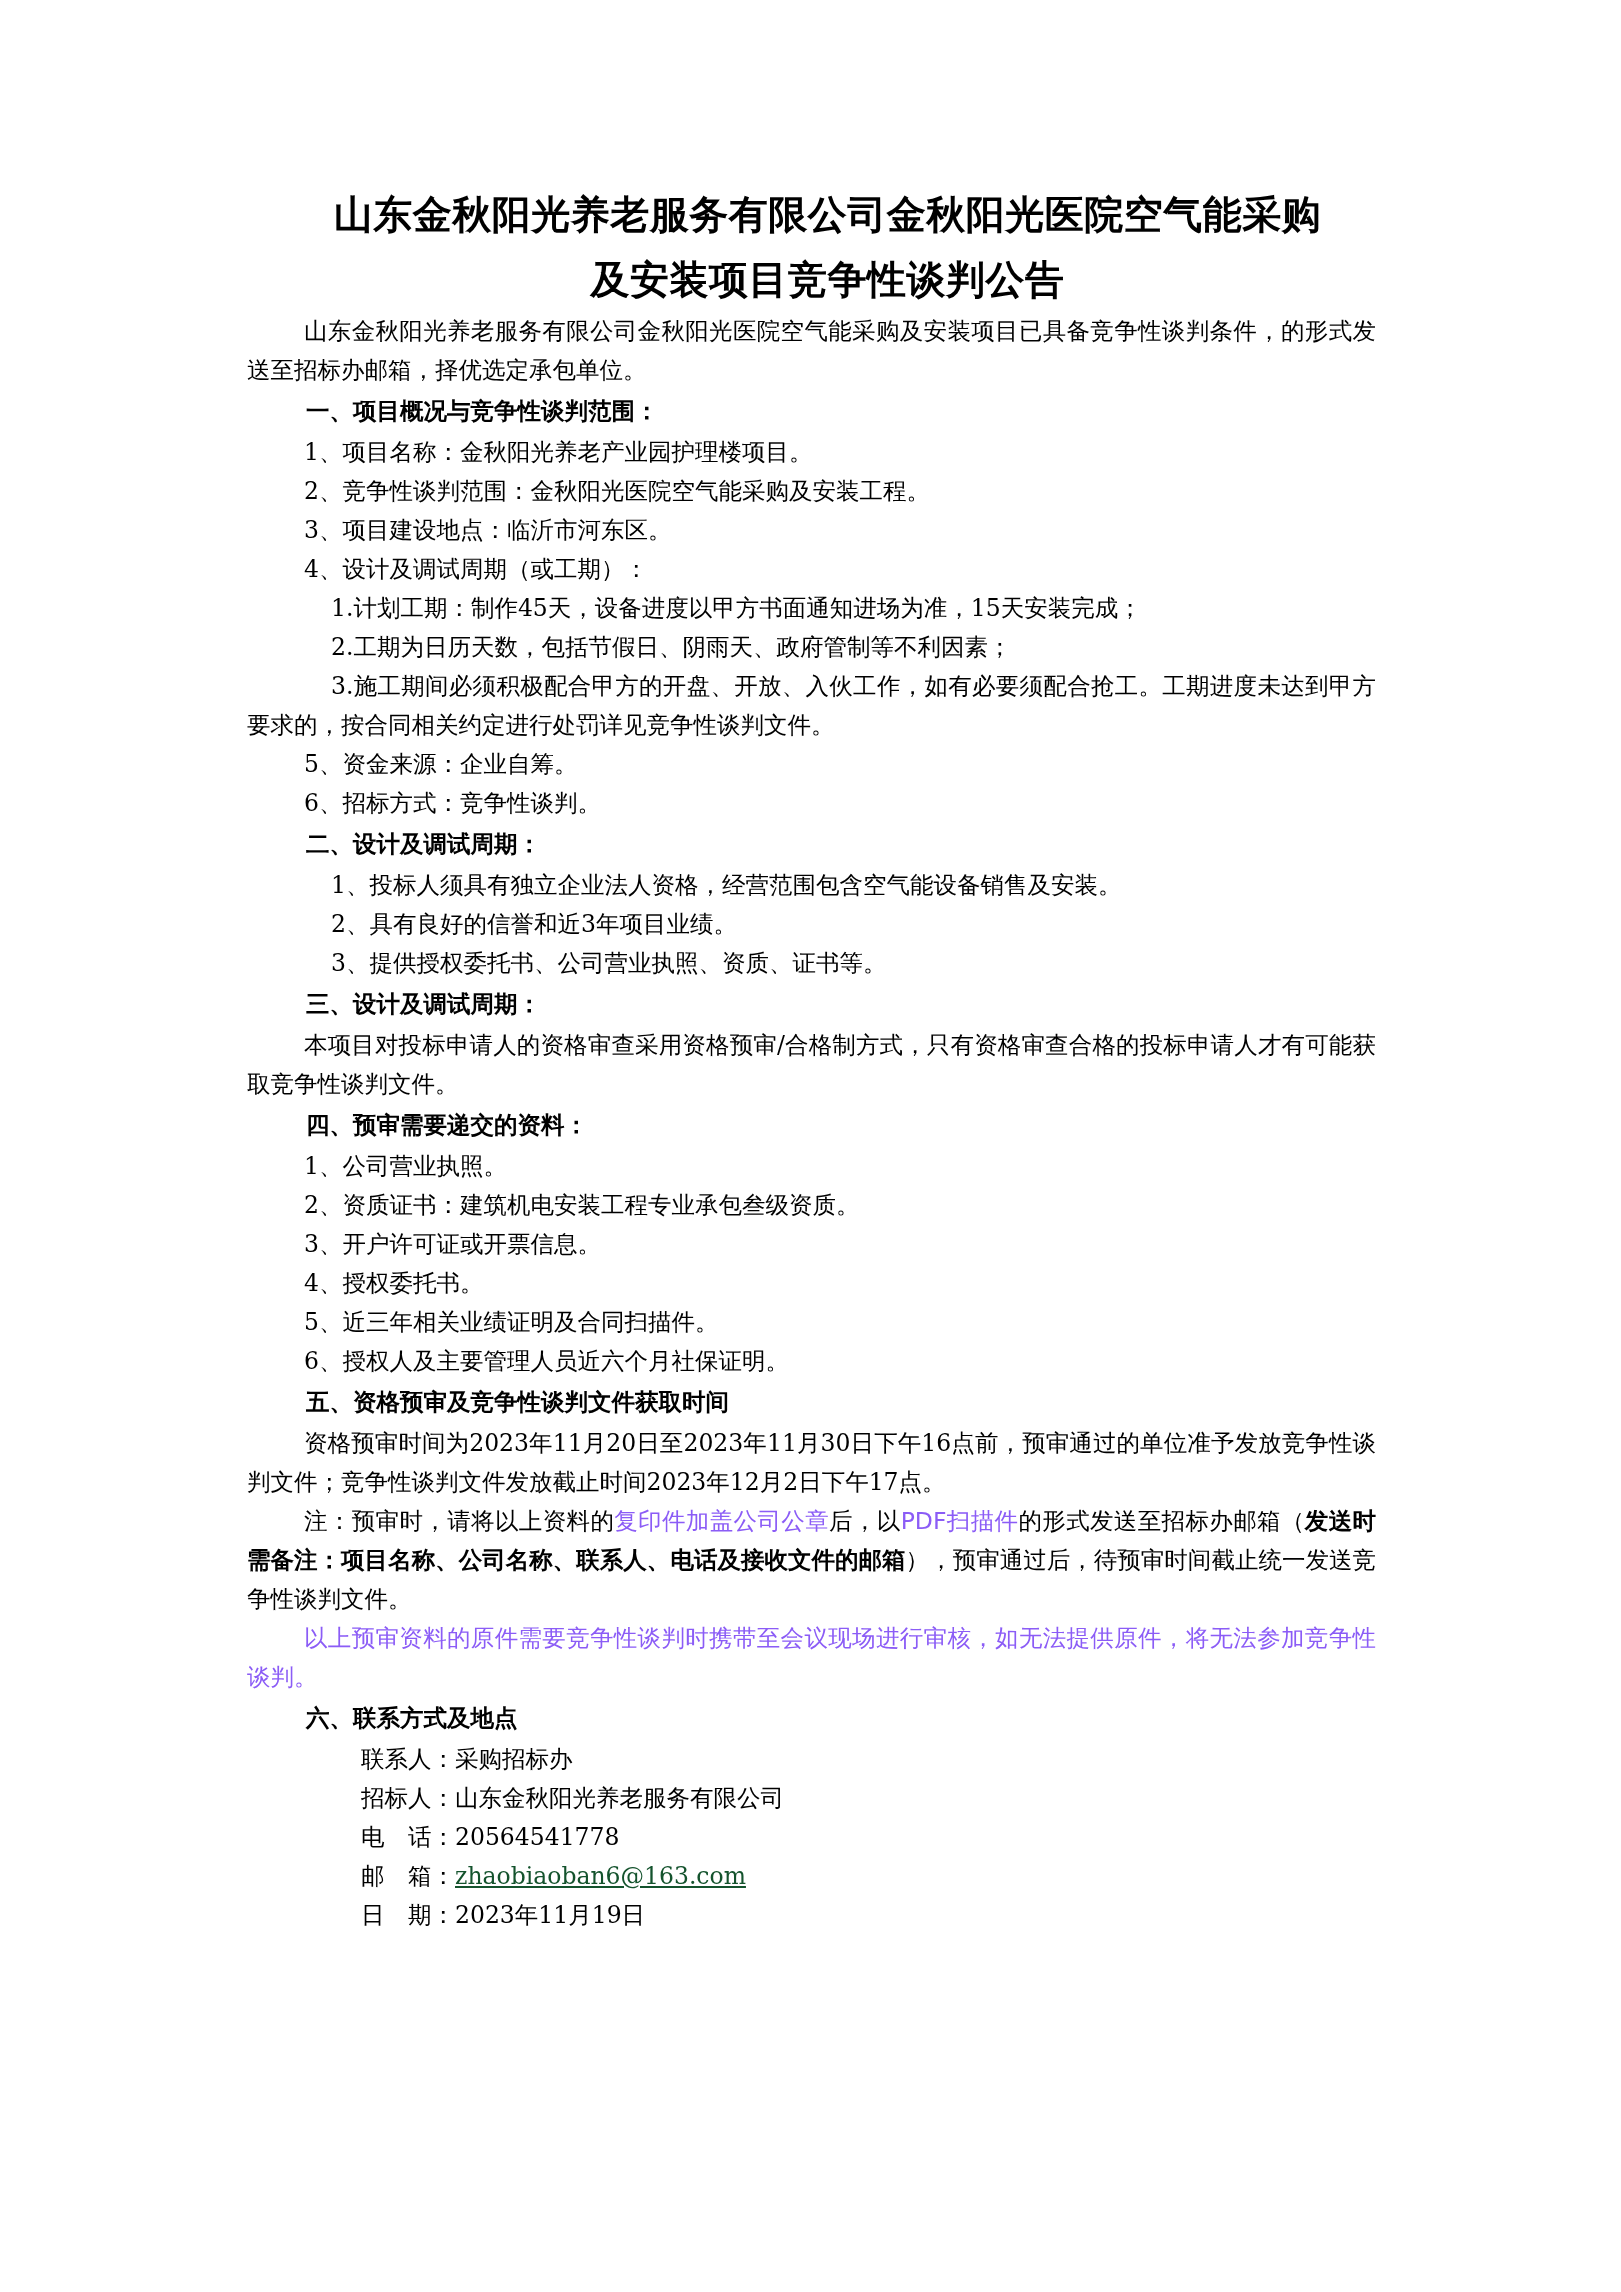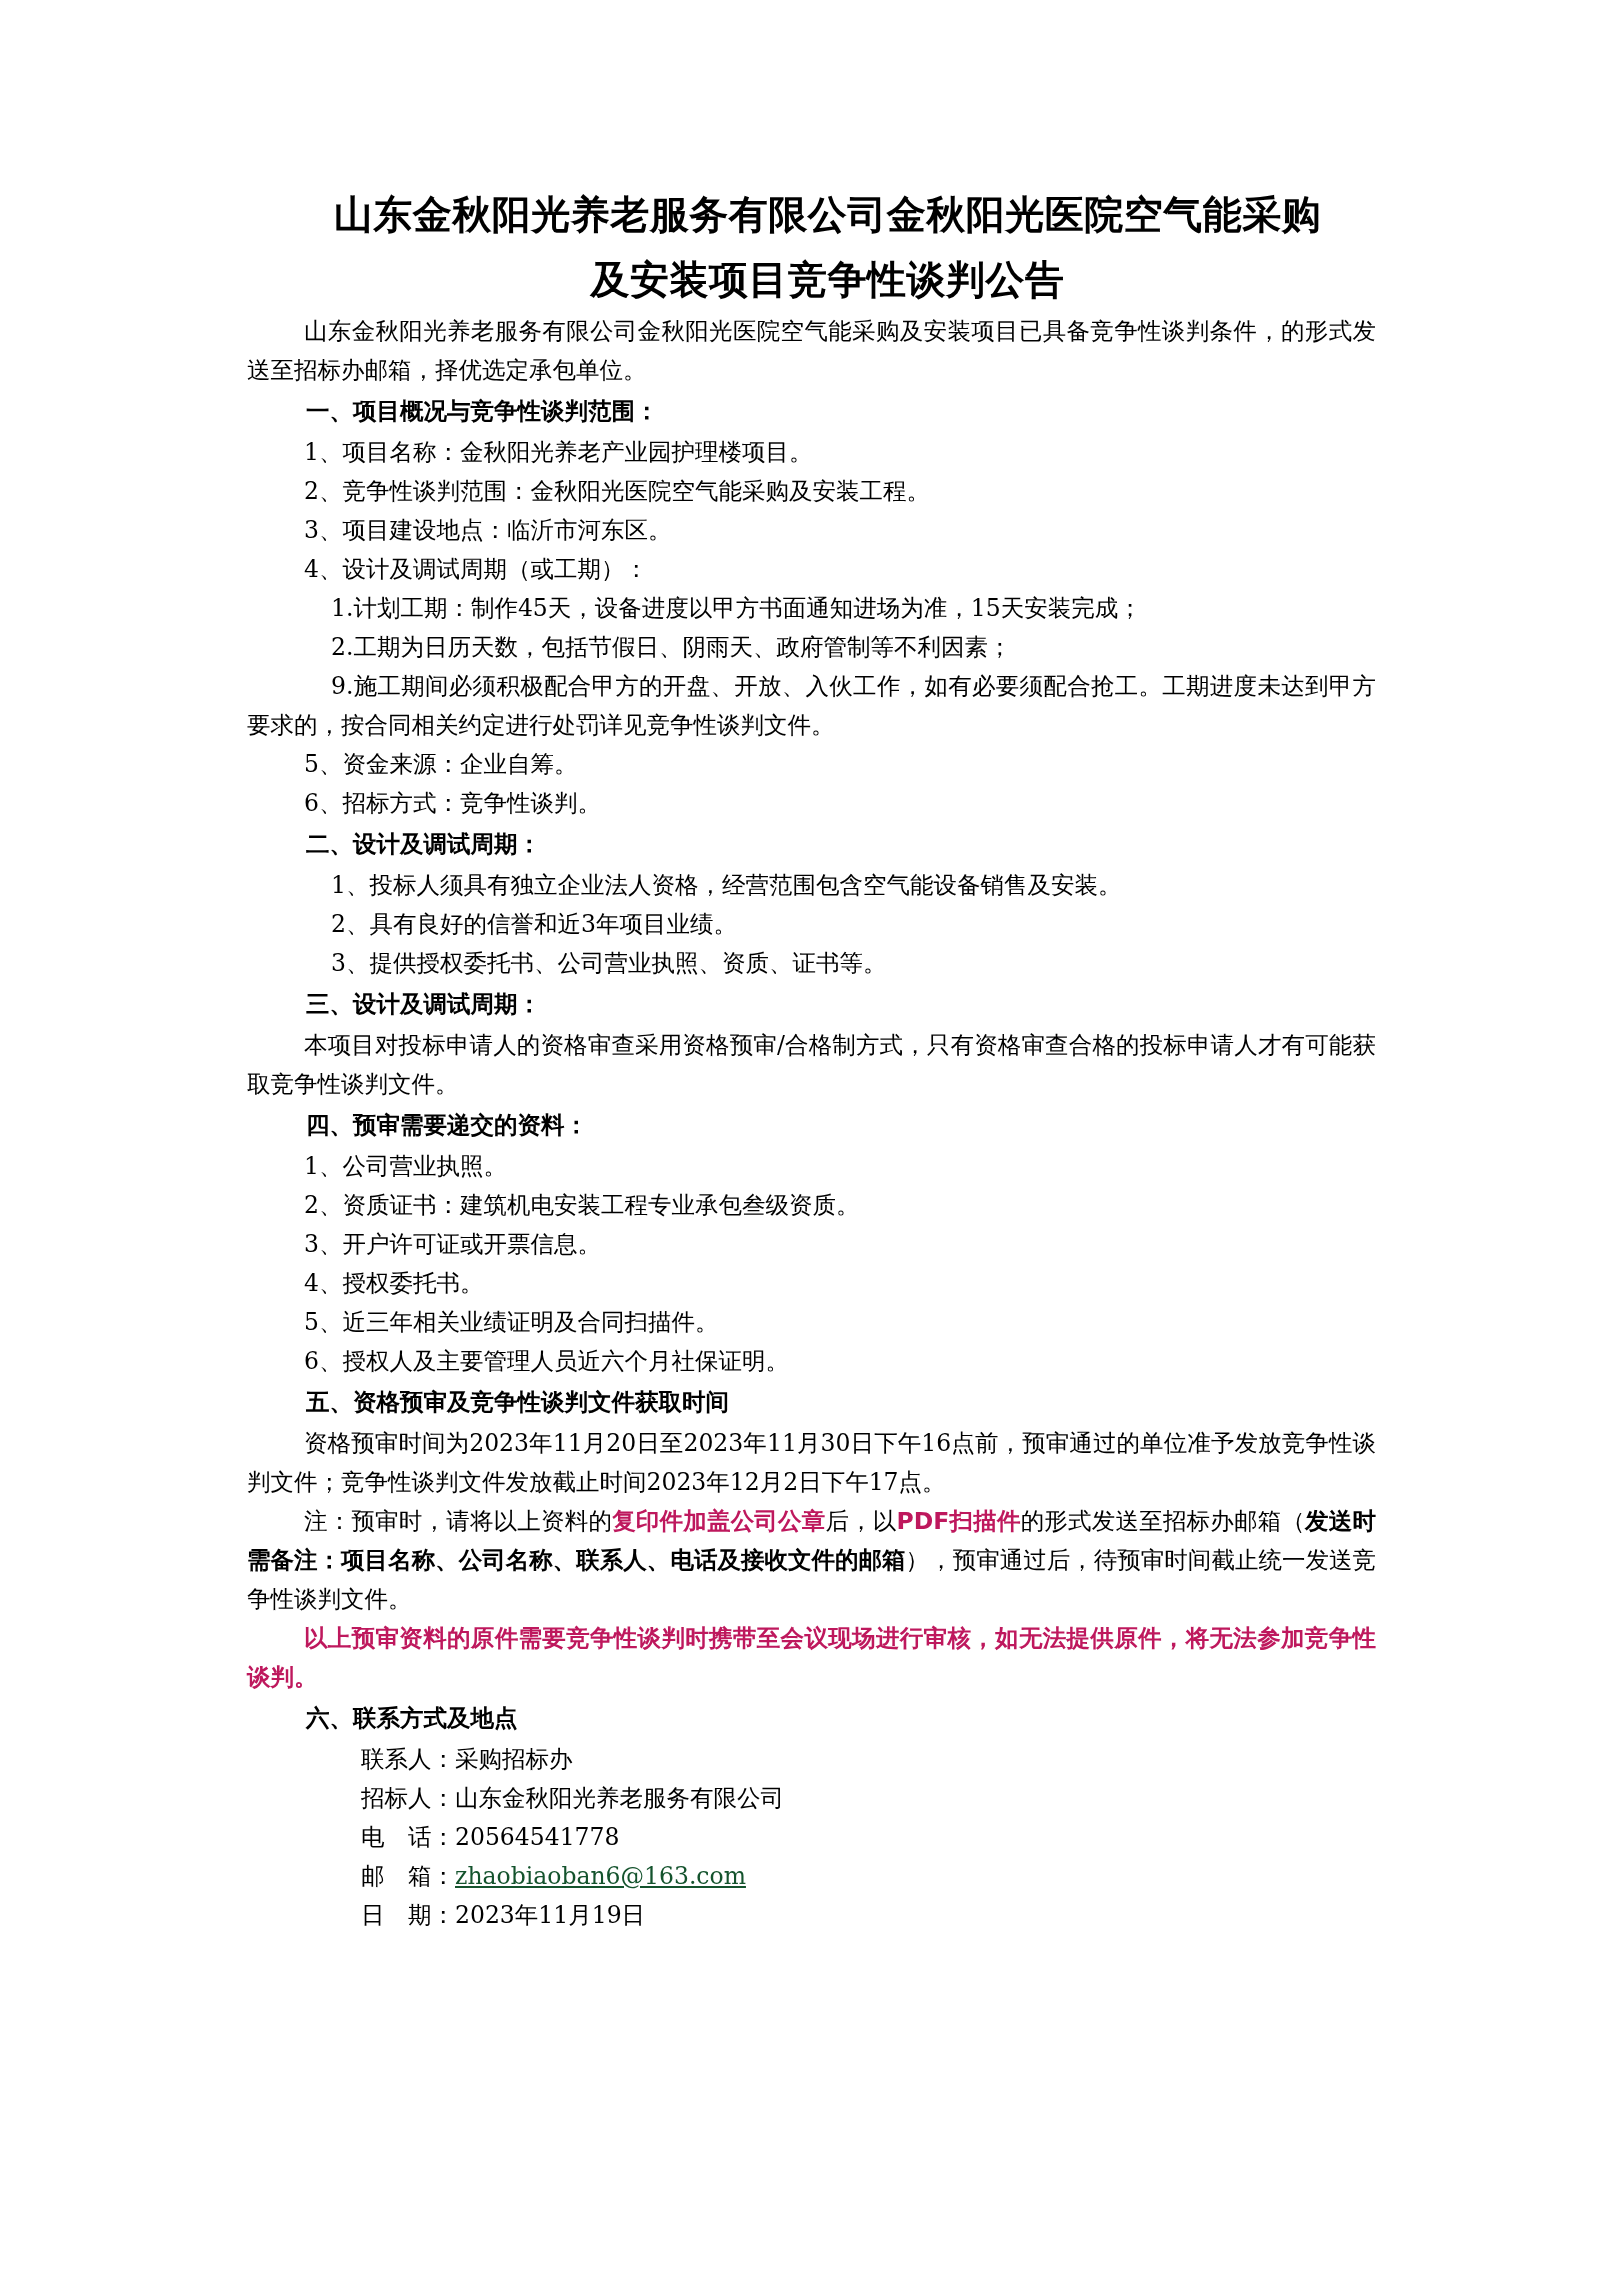--- a/index.html
+++ b/index.html
@@ -16,21 +16,21 @@
     letter-spacing: 0.5px;
   }
   .body {
     position: absolute; top: 312px; left: 0; width: 1129px;
     font-size: 23.5px; line-height: 39px; letter-spacing: 0px;
   }
   .p { margin: 0; text-indent: 57px; text-align: justify; }
   .p.sub { text-indent: 84px; }
   .h { margin: 2px; text-indent: 57px; font-weight: bold;
        font-family: "DejaVu Sans", "Liberation Sans", sans-serif; }
-  .red { color: #be185d; font-weight: bold; font-family: "DejaVu Sans", "Liberation Sans", sans-serif; }
+  .red { color: #8b5cf6; font-weight: normal; font-family: "DejaVu Sans", "Liberation Sans", sans-serif; }
   .bold { font-weight: bold; font-family: "DejaVu Sans", "Liberation Sans", sans-serif; }
   .link { color: #14532d; text-decoration: underline; }
   .contact-label { display: inline-block; }
 </style>
 </head>
 <body>
 
 <div class="page">
 
   <div class="title">
@@ -41,21 +41,21 @@
   <div class="body">
     <p class="p">山东金秋阳光养老服务有限公司金秋阳光医院空气能采购及安装项目已具备竞争性谈判条件，的形式发送至招标办邮箱，择优选定承包单位。</p>
 
     <p class="h">一、项目概况与竞争性谈判范围：</p>
     <p class="p">1、项目名称：金秋阳光养老产业园护理楼项目。</p>
     <p class="p">2、竞争性谈判范围：金秋阳光医院空气能采购及安装工程。</p>
     <p class="p">3、项目建设地点：临沂市河东区。</p>
     <p class="p">4、设计及调试周期（或工期）：</p>
     <p class="p sub">1.计划工期：制作45天，设备进度以甲方书面通知进场为准，15天安装完成；</p>
     <p class="p sub">2.工期为日历天数，包括节假日、阴雨天、政府管制等不利因素；</p>
-    <p class="p sub">9.施工期间必须积极配合甲方的开盘、开放、入伙工作，如有必要须配合抢工。工期进度未达到甲方要求的，按合同相关约定进行处罚详见竞争性谈判文件。</p>
+    <p class="p sub">3.施工期间必须积极配合甲方的开盘、开放、入伙工作，如有必要须配合抢工。工期进度未达到甲方要求的，按合同相关约定进行处罚详见竞争性谈判文件。</p>
     <p class="p">5、资金来源：企业自筹。</p>
     <p class="p">6、招标方式：竞争性谈判。</p>
 
     <p class="h">二、设计及调试周期：</p>
     <p class="p sub">1、投标人须具有独立企业法人资格，经营范围包含空气能设备销售及安装。</p>
     <p class="p sub">2、具有良好的信誉和近3年项目业绩。</p>
     <p class="p sub">3、提供授权委托书、公司营业执照、资质、证书等。</p>
 
     <p class="h">三、设计及调试周期：</p>
     <p class="p">本项目对投标申请人的资格审查采用资格预审/合格制方式，只有资格审查合格的投标申请人才有可能获取竞争性谈判文件。</p>

